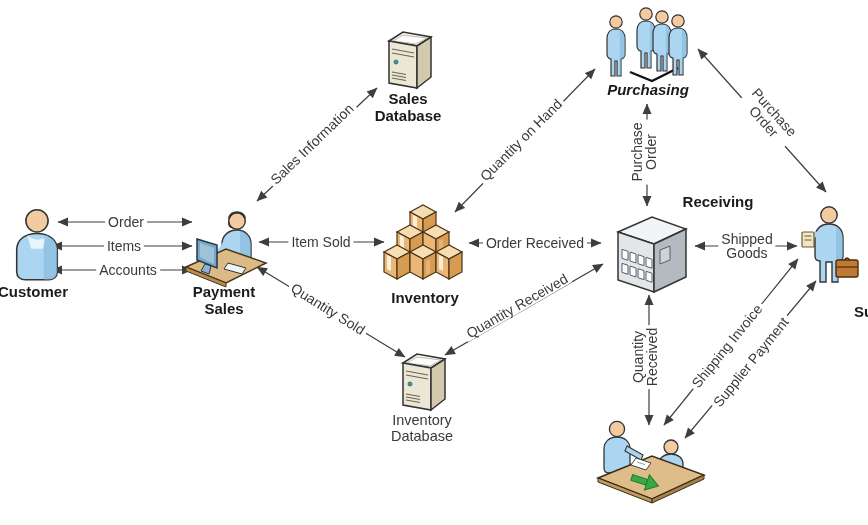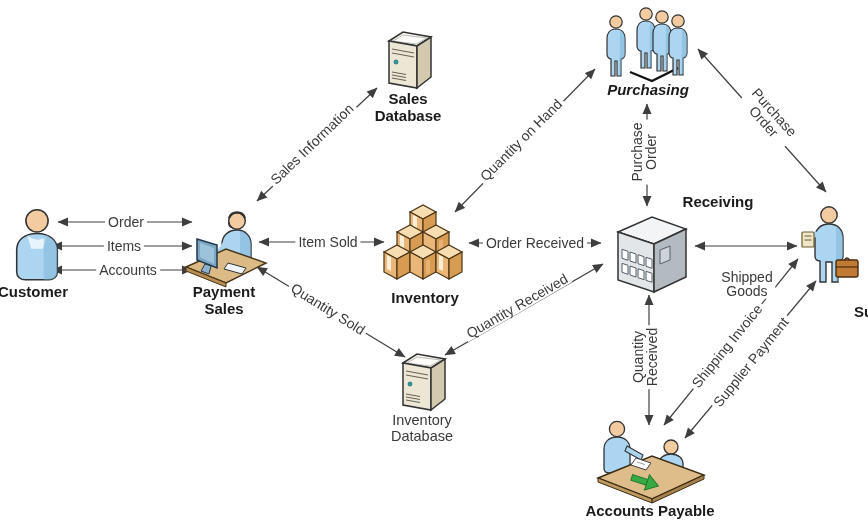--- a/index.html
+++ b/index.html
@@ -222,21 +222,20 @@
       <polygon points="4,62 58,83 58,87 4,66" fill="#bf9a5f" stroke="#3a2c16" stroke-width="1"></polygon>
       <polygon points="58,83 110,59 110,63 58,87" fill="#a8824c" stroke="#3a2c16" stroke-width="1"></polygon>
       <polygon points="42,42 57,47 52,54 37,49" fill="#ffffff" stroke="#444" stroke-width="1"></polygon>
       <line x1="43" y1="46" x2="51" y2="48.6" stroke="#888" stroke-width=".8"></line>
       <g transform="rotate(18 52 66)">
         <rect x="37" y="63" width="16" height="6" fill="#3aa843" stroke="#1d7a2a" stroke-width="1"></rect>
         <polygon points="53,58 65,66 53,74" fill="#3aa843" stroke="#1d7a2a" stroke-width="1"></polygon>
       </g>
     </svg>
   </div>
-  <div class="nlabel" style="left:650px;top:503px;">Accounts Payable</div>
 
   <div class="node" style="left:400px;top:350px;width:48px;height:62px;">
     <svg width="48" height="62" viewBox="0 0 48 62">
       <polygon points="3,13 17,4 45,9 31,18" fill="#faf8f0" stroke="#333" stroke-width="1.5"></polygon>
       <polygon points="7,13 17,7 41,10 30,16" fill="#fdfcf8" stroke="#aaa" stroke-width=".8"></polygon>
       <polygon points="3,13 31,18 31,60 3,55" fill="#ece6d5" stroke="#333" stroke-width="1.5"></polygon>
       <polygon points="31,18 45,9 45,49 31,60" fill="#d2c9af" stroke="#333" stroke-width="1.5"></polygon>
       <line x1="6" y1="21" x2="28" y2="25" stroke="#6b6557" stroke-width="1.2"></line>
       <line x1="6" y1="25" x2="28" y2="29" stroke="#6b6557" stroke-width="1.2"></line>
       <circle cx="10" cy="34" r="2" fill="#2aa0a6" stroke="#1c6b70" stroke-width=".8"></circle>
@@ -247,33 +246,33 @@
   </div>
   <div class="nlabel regular" style="left:422px;top:413px;">
     <div>Inventory</div>
     <div>Database</div>
   </div>
 
   <div class="elabel" style="left:126px;top:222px;transform:translate(-50%,-50%);">Order</div>
   <div class="elabel" style="left:124px;top:246px;transform:translate(-50%,-50%);">Items</div>
   <div class="elabel" style="left:128px;top:270px;transform:translate(-50%,-50%);">Accounts</div>
   <div class="elabel" style="left:312px;top:144px;transform:translate(-50%,-50%) rotate(-44deg);">Sales Information</div>
-  <div class="elabel" style="left:321px;top:242px;transform:translate(-50%,-50%);margin-left:7px;">Item Sold</div>
+  <div class="elabel" style="left:321px;top:242px;transform:translate(-50%,-50%);">Item Sold</div>
   <div class="elabel" style="left:328px;top:309px;transform:translate(-50%,-50%) rotate(32deg);">Quantity Sold</div>
   <div class="elabel" style="left:521px;top:140px;transform:translate(-50%,-50%) rotate(-45deg);">Quantity on Hand</div>
   <div class="elabel" style="left:535px;top:243px;transform:translate(-50%,-50%);">Order Received</div>
   <div class="elabel" style="left:644px;top:152px;transform:translate(-50%,-50%) rotate(-90deg);">
     <div>Purchase</div>
     <div>Order</div>
   </div>
   <div class="elabel" style="left:769px;top:117px;transform:translate(-50%,-50%) rotate(48deg);">
     <div>Purchase</div>
     <div>Order</div>
   </div>
-  <div class="elabel" style="left:747px;top:246px;transform:translate(-50%,-50%);margin-top:38px;">
+  <div class="elabel" style="left:747px;top:246px;transform:translate(-50%,-50%);">
     <div>Shipped</div>
     <div>Goods</div>
   </div>
   <div class="elabel" style="left:517px;top:306px;transform:translate(-50%,-50%) rotate(-30deg);">Quantity Received</div>
   <div class="elabel" style="left:645px;top:357px;transform:translate(-50%,-50%) rotate(-90deg);">
     <div>Quantity</div>
     <div>Received</div>
   </div>
   <div class="elabel" style="left:727px;top:346px;transform:translate(-50%,-50%) rotate(-51deg);">Shipping Invoice</div>
   <div class="elabel" style="left:751px;top:362px;transform:translate(-50%,-50%) rotate(-51deg);">Supplier Payment</div>

